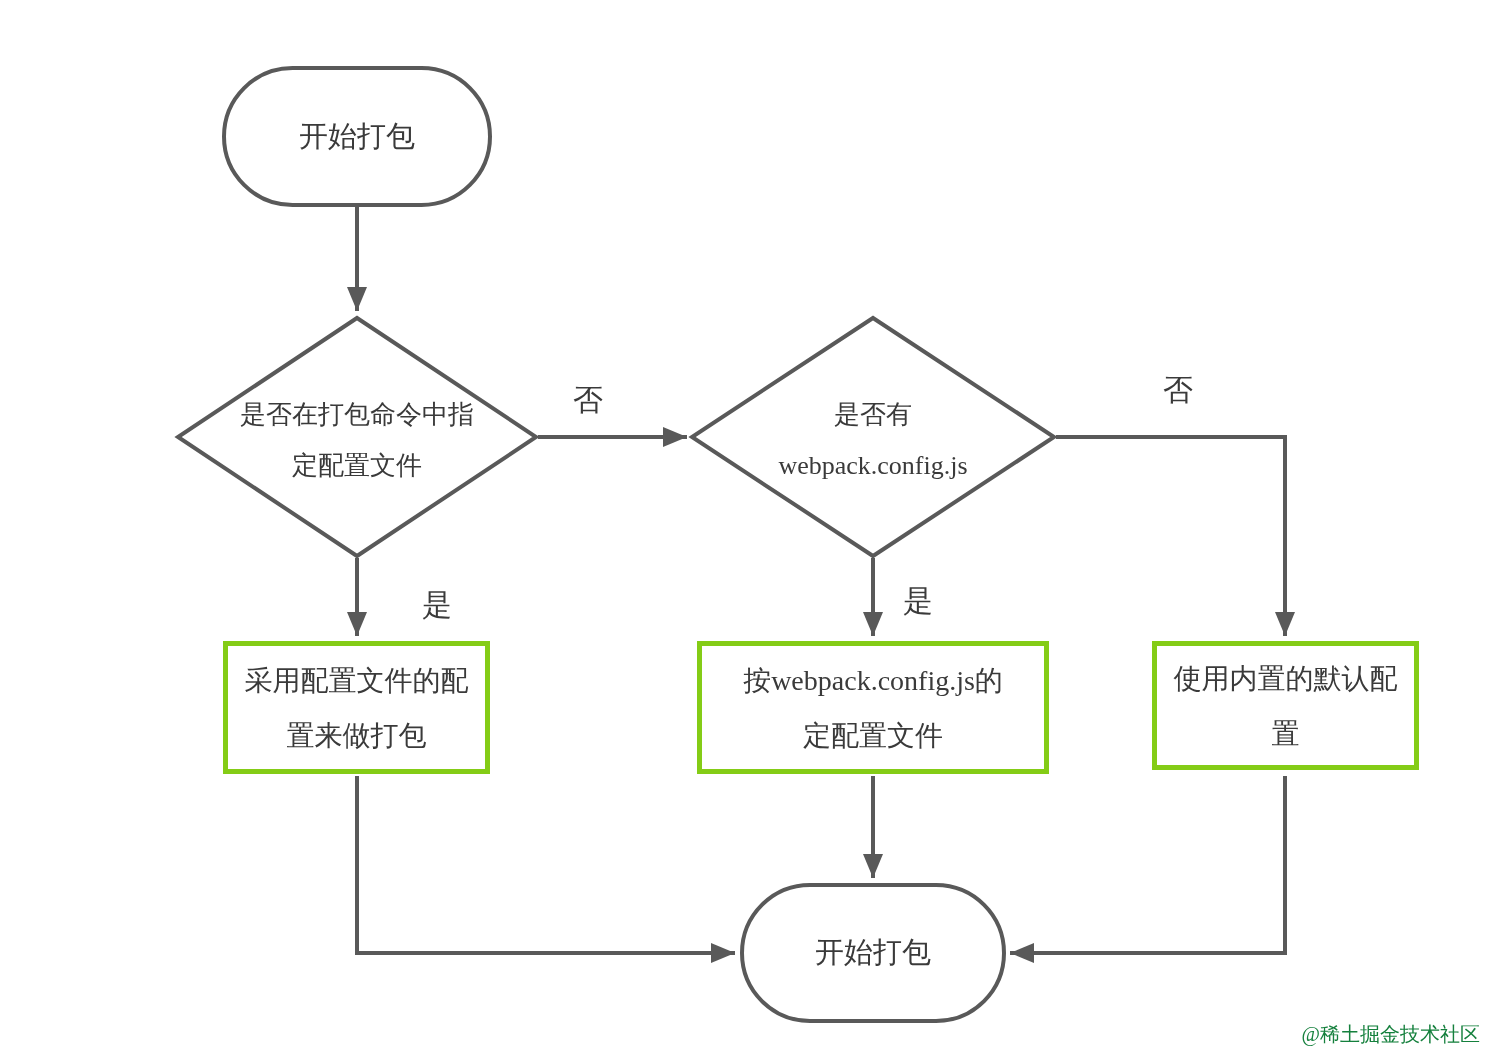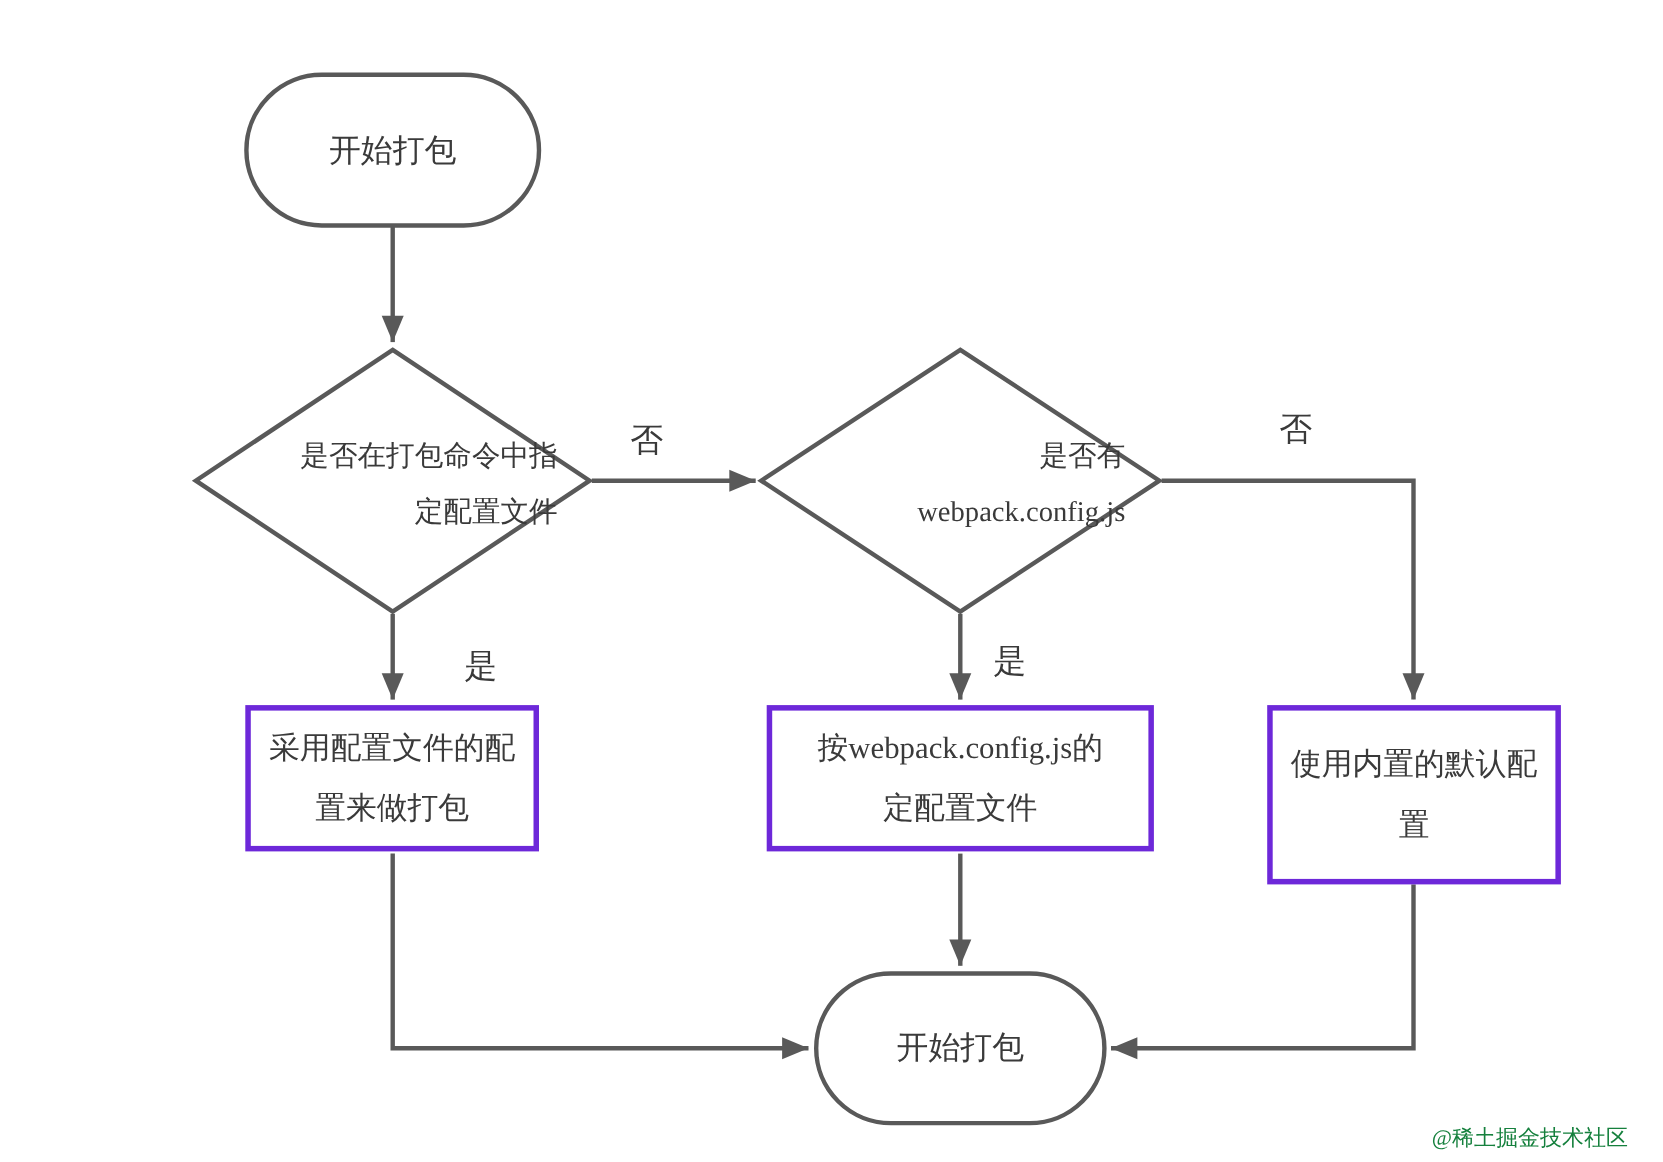--- a/index.html
+++ b/index.html
@@ -32,30 +32,30 @@
     align-items: center;
     justify-content: center;
     text-align: center;
   }
   .stadium {
     border: 4px solid #595959;
     border-radius: 72px;
     font-size: 29px;
   }
   .process {
-    border: 5px solid #6d28d9;
+    border: 5px solid #84cc16;
     font-size: 28px;
     line-height: 55px;
   }
   .diamond-text {
     position: absolute;
     box-sizing: border-box;
     display: flex;
     flex-direction: column;
-    align-items: flex-end;
+    align-items: center;
     justify-content: center;
     text-align: center;
     font-size: 26px;
     line-height: 51px;
     background: transparent;
   }
   .edge-label {
     position: absolute;
     font-size: 30px;
     color: #3a3a3a;
@@ -118,21 +118,21 @@
   <div class="node process" style="left:223px; top:641px; width:267px; height:133px;">
     <span>采用配置文件的配</span>
     <span>置来做打包</span>
   </div>
 
   <div class="node process" style="left:697px; top:641px; width:352px; height:133px;">
     <span>按webpack.config.js的</span>
     <span>定配置文件</span>
   </div>
 
-  <div class="node process" style="left:1152px; top:641px; width:267px; height:163px;">
+  <div class="node process" style="left:1152px; top:641px; width:267px; height:129px;">
     <span>使用内置的默认配</span>
     <span>置</span>
   </div>
 
   <div class="node stadium" style="left:740px; top:883px; width:266px; height:140px;">
     <span>开始打包</span>
   </div>
 
   <div class="edge-label" style="left:573px; top:380px;">否</div>
   <div class="edge-label" style="left:422px; top:585px;">是</div>

